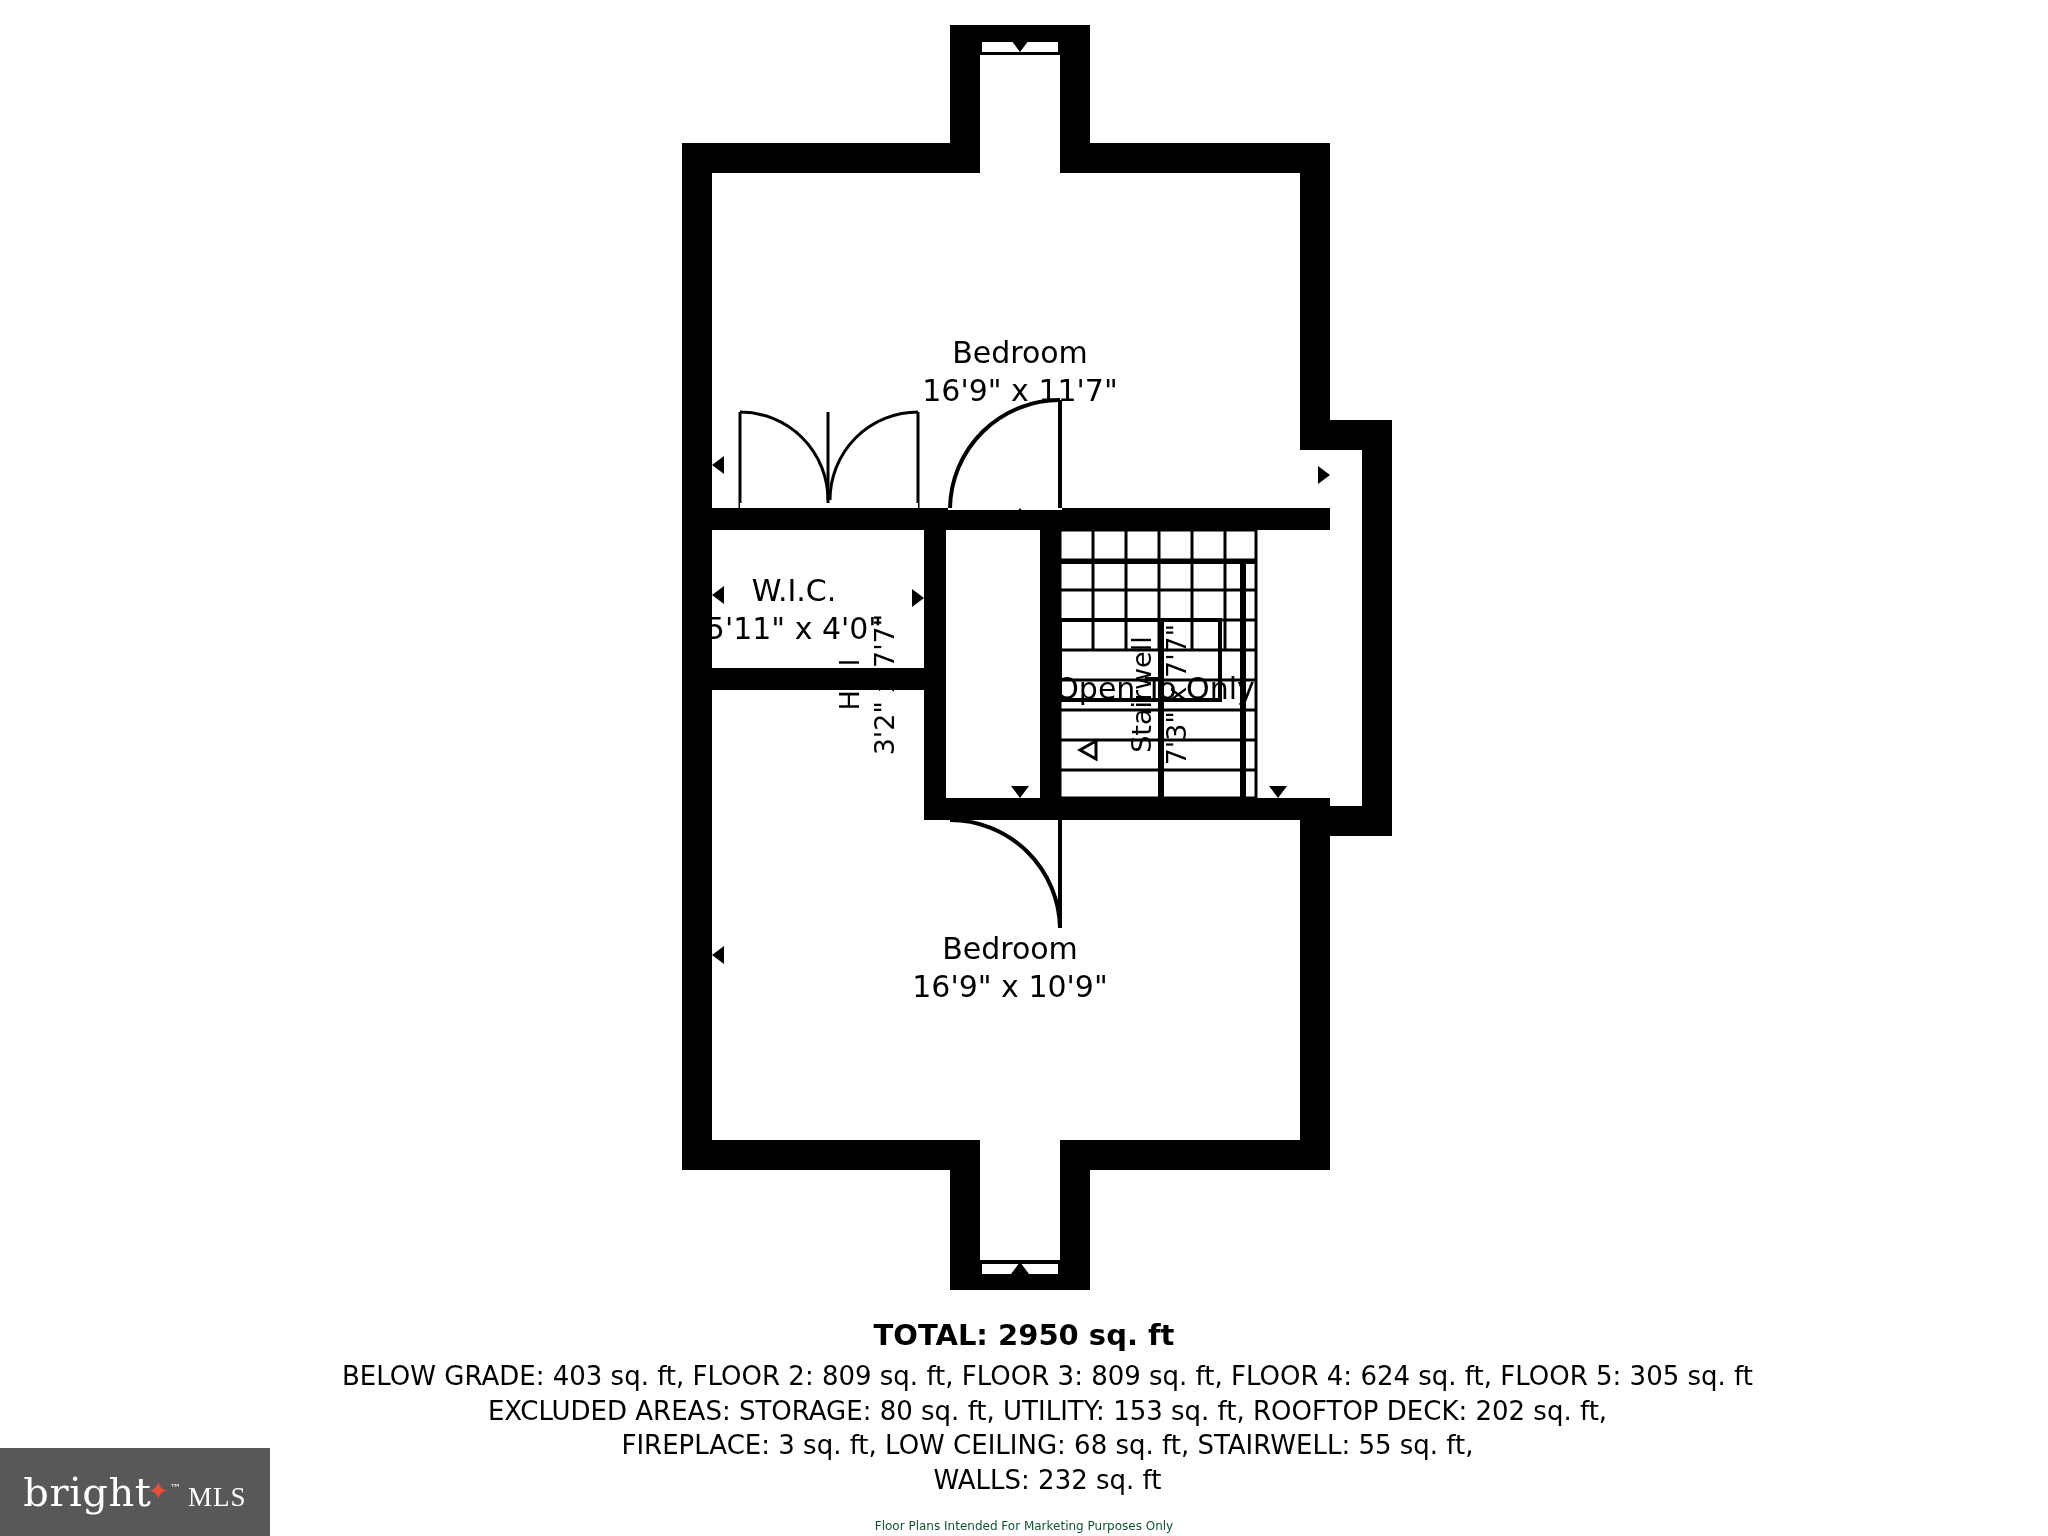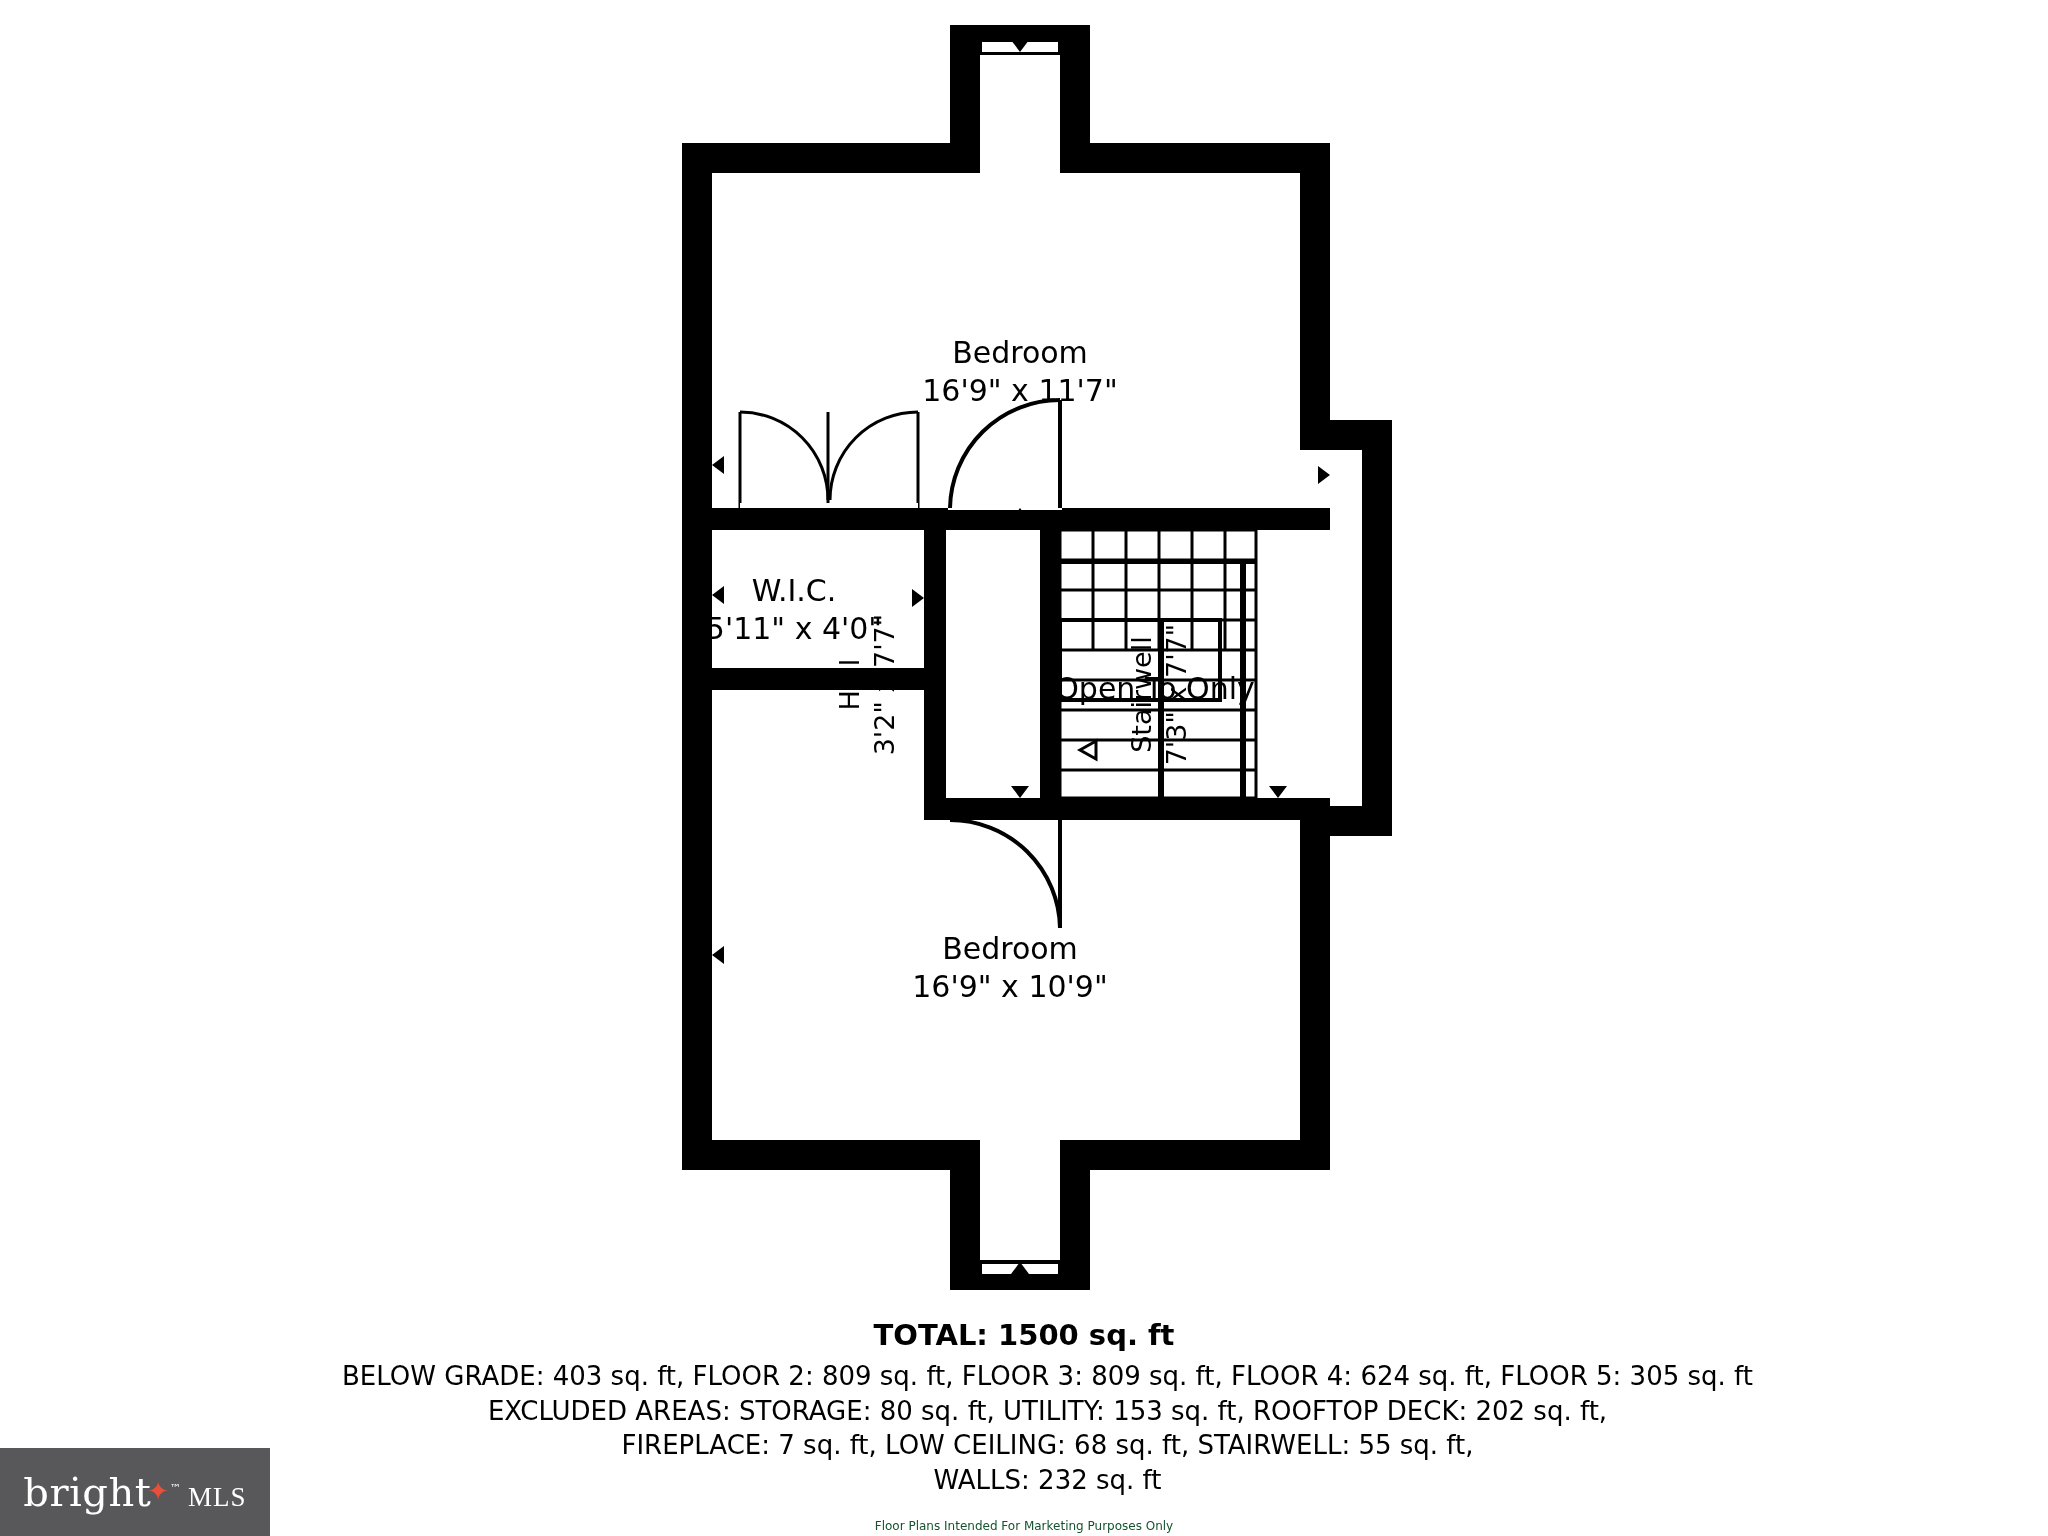--- a/index.html
+++ b/index.html
@@ -296,24 +296,24 @@
     <span class="room-name">Open To Only</span>
   </div>
 
   <div class="room-label" style="left:790px; top:930px; width:440px;">
     <span class="room-name">Bedroom</span>
     <span class="room-dims">16'9" x 10'9"</span>
   </div>
 </div>
 
 <div id="totals">
-  <div class="total-line">TOTAL: 1500 sq. ft</div>
+  <div class="total-line">TOTAL: 2950 sq. ft</div>
   <div class="detail-line">BELOW GRADE: 403 sq. ft, FLOOR 2: 809 sq. ft, FLOOR 3: 809 sq. ft, FLOOR 4: 624 sq. ft, FLOOR 5: 305 sq. ft</div>
   <div class="detail-line">EXCLUDED AREAS: STORAGE: 80 sq. ft, UTILITY: 153 sq. ft, ROOFTOP DECK: 202 sq. ft,</div>
-  <div class="detail-line">FIREPLACE: 7 sq. ft, LOW CEILING: 68 sq. ft, STAIRWELL: 55 sq. ft,</div>
+  <div class="detail-line">FIREPLACE: 3 sq. ft, LOW CEILING: 68 sq. ft, STAIRWELL: 55 sq. ft,</div>
   <div class="detail-line">WALLS: 232 sq. ft</div>
   <div class="disclaimer">Floor Plans Intended For Marketing Purposes Only</div>
 </div>
 
 <div id="brand">
   <div class="brand-inner">
     <span class="brand-bright">bright</span>
     <span class="brand-spark">✦</span>
     <span class="brand-tm">™</span>
     <span class="brand-mls">MLS</span>

